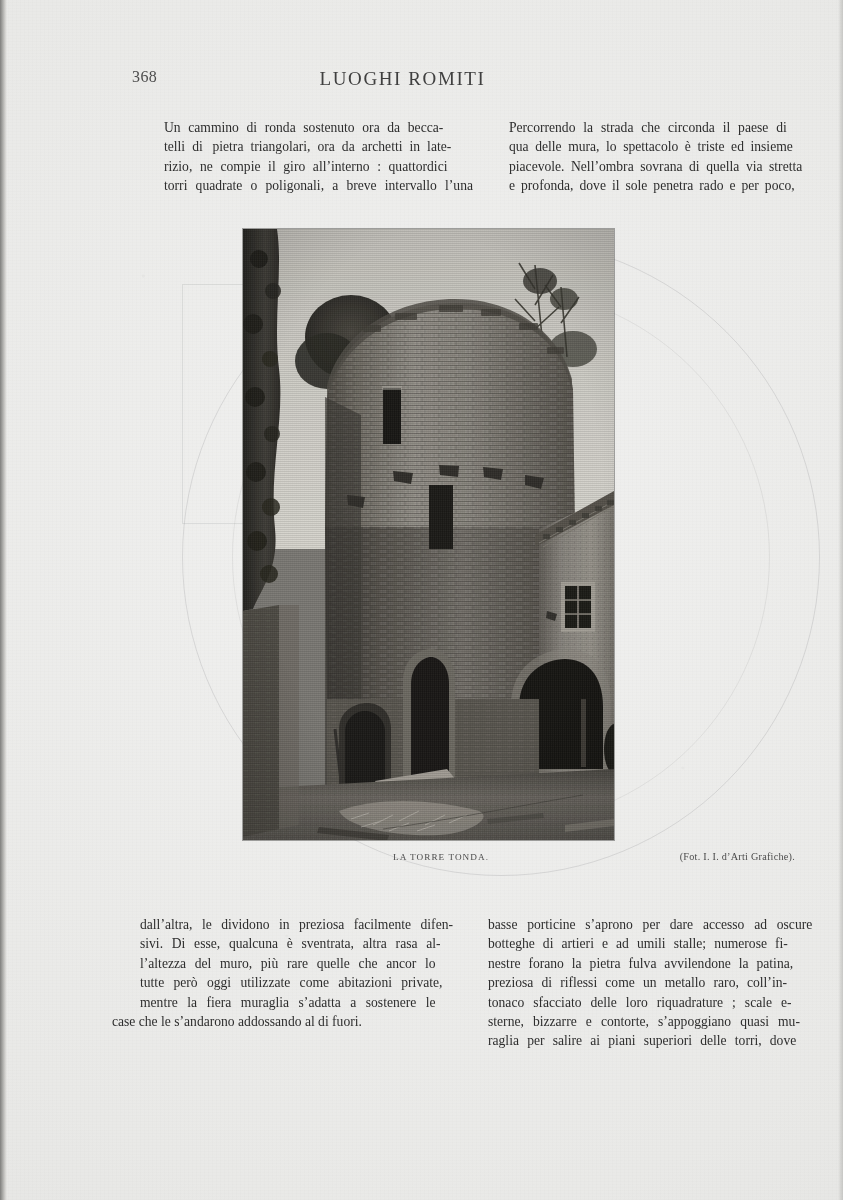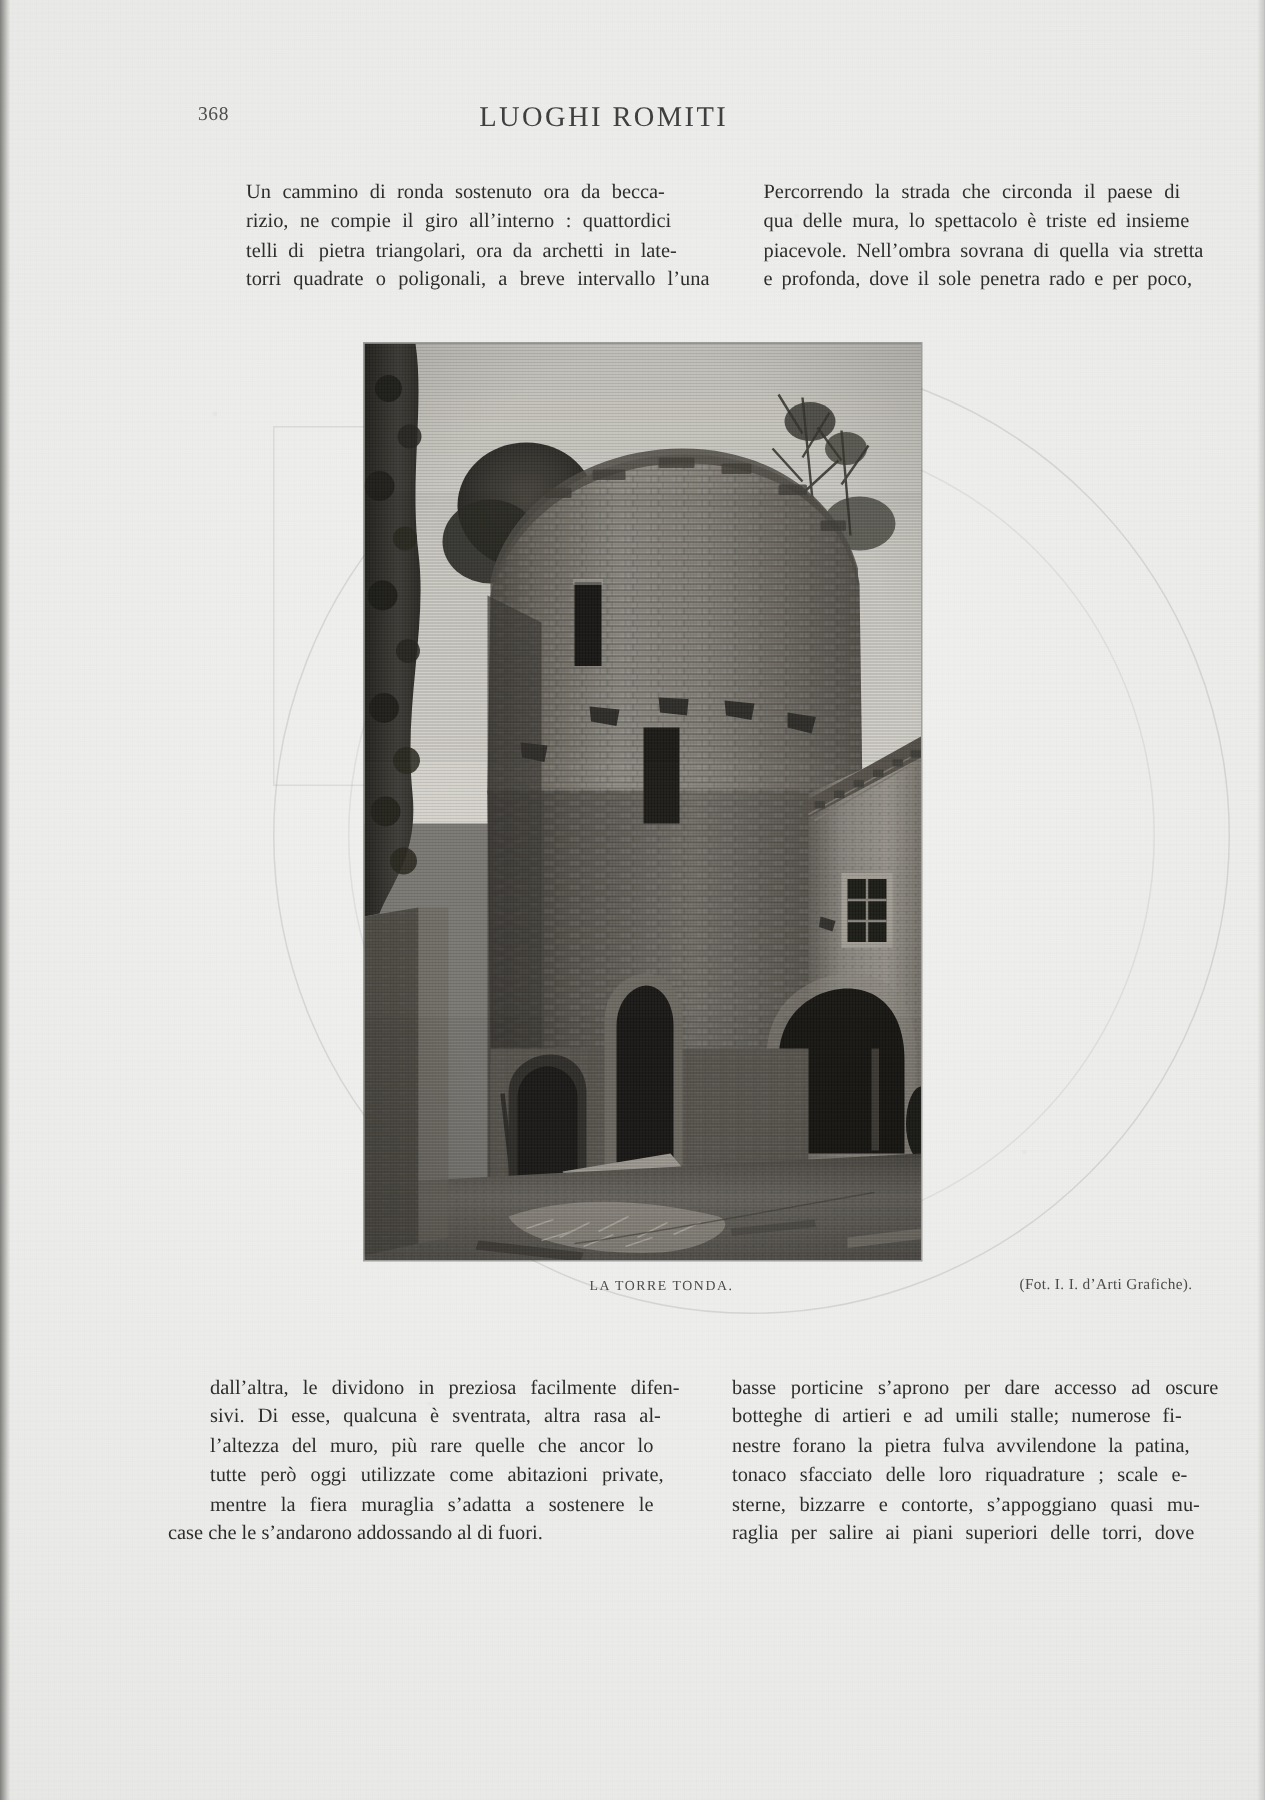--- a/index.html
+++ b/index.html
@@ -79,21 +79,21 @@
   
   #head {
     position: absolute;
     left: 0; top: 68px;
     width: 843px;
     height: 24px;
   }
   #folio {
     position: absolute;
     left: 132px; top: 0;
-    font-size: 13px;
+    font-size: 16px;
     color: #4c4c4c;
     letter-spacing: .4px;
   }
   #runhead {
     position: absolute;
     left: 0; top: 0;
     width: 805px;
     text-align: center;
     font-size: 19px;
     letter-spacing: 1.6px;
@@ -197,24 +197,24 @@
     <div id="folio">368</div>
     <div id="runhead">LUOGHI ROMITI</div>
   </div>
 
   <div class="col" id="col-tl">
     <p class="indent">
       <span class="ln just">
           <span style="word-spacing: 4.24888px;">Un  cammino  di  ronda  sostenuto  ora  da  becca-</span>
         </span>
       <span class="ln just">
+          <span style="word-spacing: 3.625px;">telli  di  pietra triangolari,  ora  da  archetti  in  late-</span>
+        </span>
+      <span class="ln just">
           <span style="word-spacing: 4.25481px;">rizio,  ne  compie  il  giro  all’interno :  quattordici</span>
-        </span>
-      <span class="ln just">
-          <span style="word-spacing: 3.625px;">telli  di  pietra triangolari,  ora  da  archetti  in  late-</span>
         </span>
       <span class="ln just">
           <span style="word-spacing: 4.77679px;">torri quadrate o poligonali, a breve intervallo l’una</span>
         </span>
     </p>
   </div>
 
   <div class="col" id="col-tr">
     <p class="indent">
       <span class="ln just">
@@ -475,20 +475,23 @@
       <span class="ln just">
           <span style="word-spacing: 6.36806px;">basse porticine s’aprono per dare  accesso  ad oscure</span>
         </span>
       <span class="ln just">
           <span style="word-spacing: 4.6416px;">botteghe  di  artieri  e  ad  umili  stalle;  numerose  fi-</span>
         </span>
       <span class="ln just">
           <span style="word-spacing: 4.55134px;">nestre  forano  la  pietra  fulva  avvilendone  la  patina,</span>
         </span>
       <span class="ln just">
+          <span style="word-spacing: 4.75px;">preziosa  di  riflessi  come  un   metallo  raro,  coll’in-</span>
+        </span>
+      <span class="ln just">
           <span style="word-spacing: 5.57091px;">tonaco  sfacciato  delle  loro  riquadrature ;  scale  e-</span>
         </span>
       <span class="ln just">
           <span style="word-spacing: 5.6875px;">sterne,  bizzarre  e  contorte,  s’appoggiano  quasi  mu-</span>
         </span>
       <span class="ln just">
           <span style="word-spacing: 4.79353px;">raglia per  salire  ai  piani  superiori  delle torri,  dove</span>
         </span>
     </p>
   </div>

